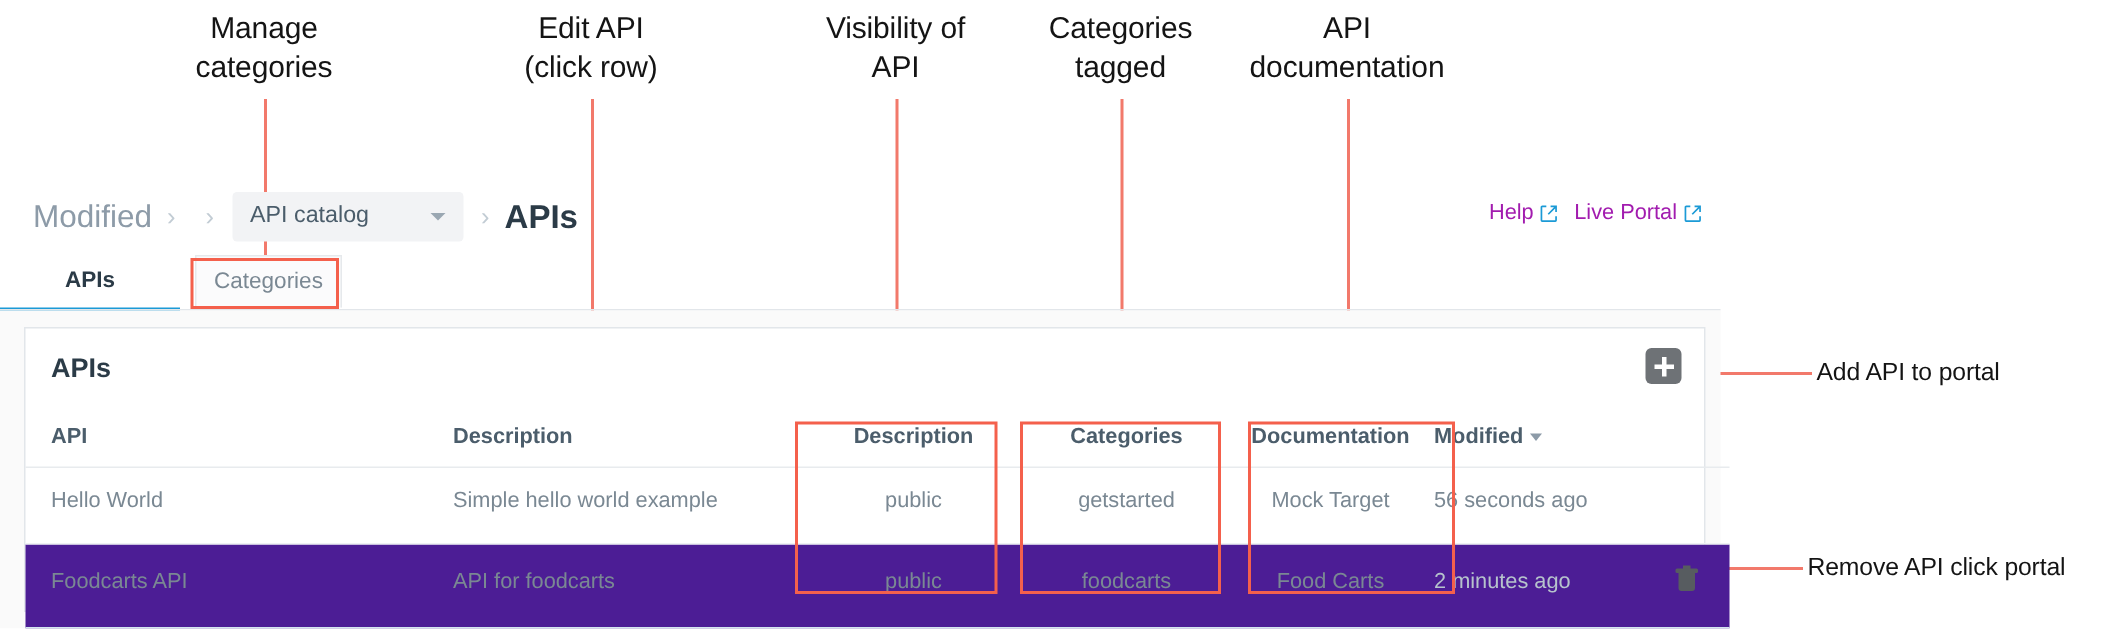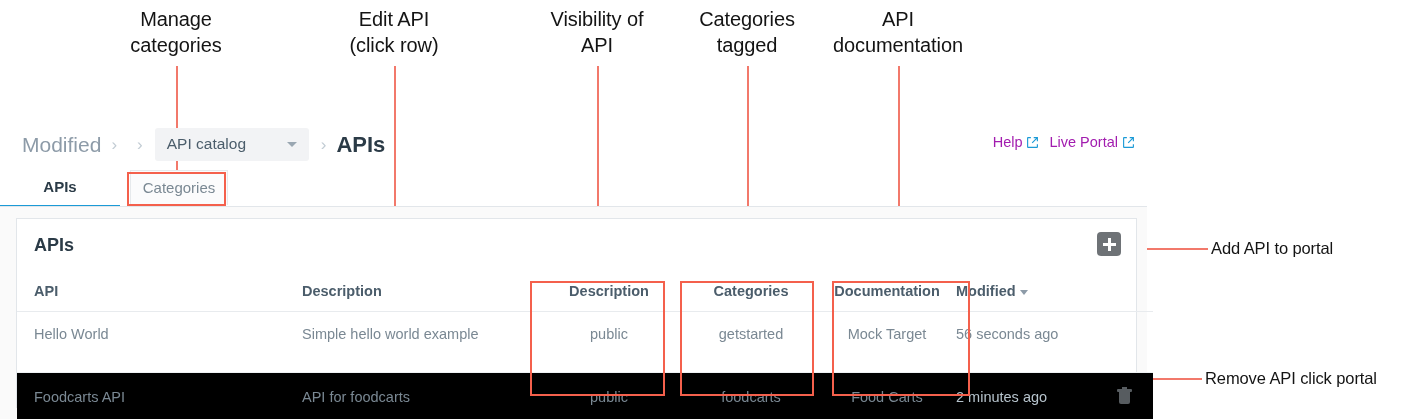--- a/index.html
+++ b/index.html
@@ -198,25 +198,25 @@
     font-size:14.5px;
     font-weight:700;
     color:#4b5d6b;
     text-align:left;
     padding:6px 0 12px 0;
     border-bottom:1px solid #e8ebee;
   }
   table.apis td{
     font-size:14.5px;
     color:#7a8893;
-    padding:14px 0 30px 0;
+    padding:14px 0 20px 0;
     border-bottom:1px solid #eef1f3;
   }
   tr.row-sel td{
-    background:#000000;
+    background:#4c1d95;
     border-bottom:1px solid #d3e6ef;
     margin-top:48px;
   }
   tr.row-sel td.faded{color:#b6c3cc;}
   .col-api{width:268px;padding-left:17px !important;}
   .col-desc{width:232px;}
   .col-vis{width:150px;text-align:center !important;}
   .col-cat{width:134px;text-align:center !important;}
   .col-doc{width:138px;text-align:center !important;}
   .col-mod{width:140px;}

